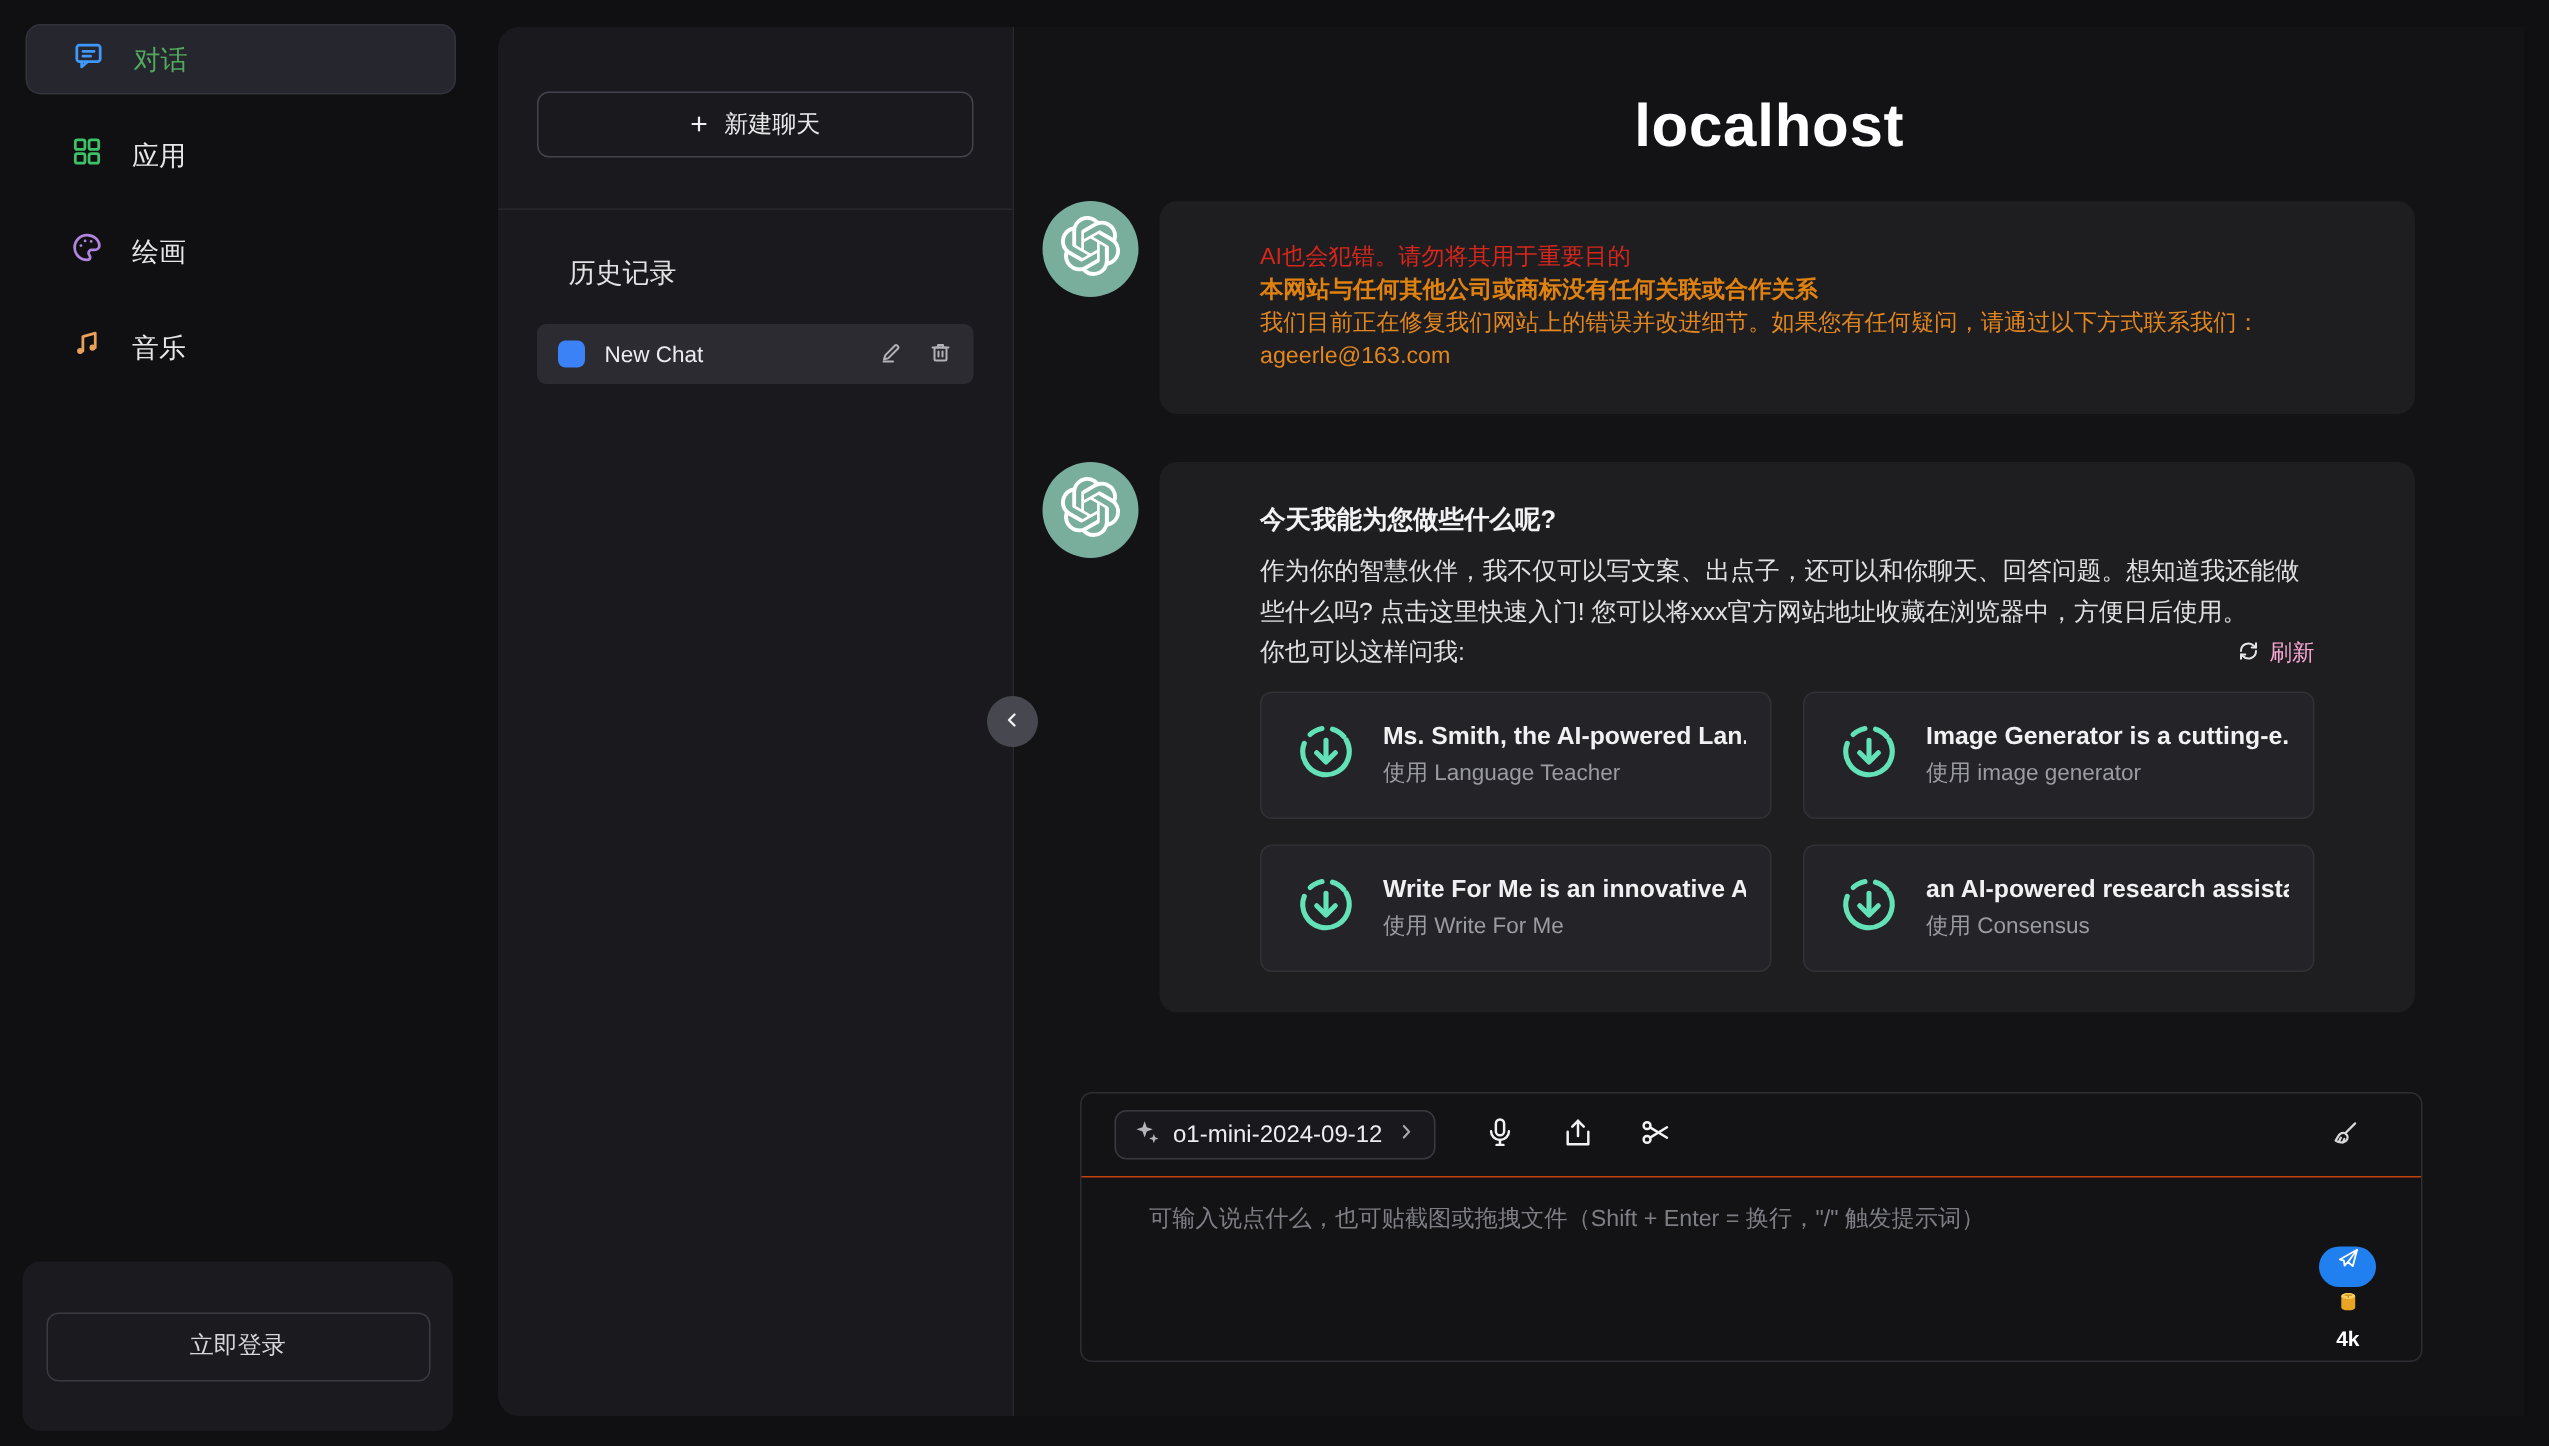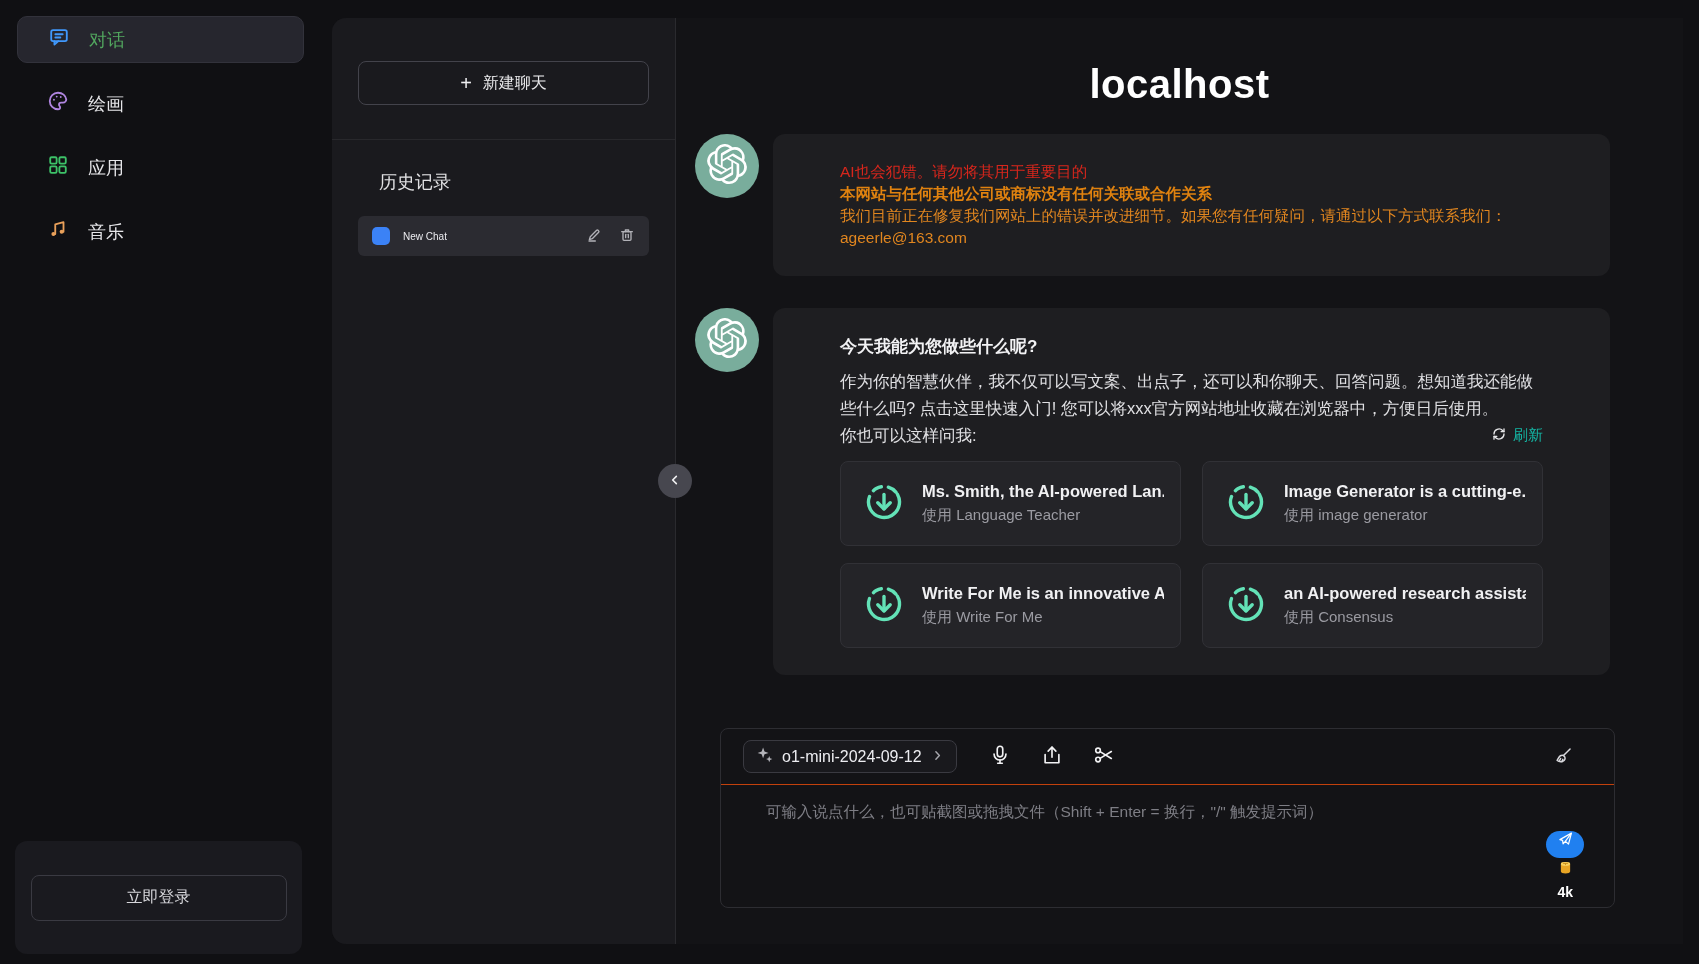--- a/index.html
+++ b/index.html
@@ -28,21 +28,21 @@
     border-radius:14px 0 0 14px; position:relative; padding:43px 26px 0 26px; }
   .new-chat-btn { width:100%; height:44px; border:1px solid #43434b; border-radius:8px;
     background:transparent; color:#e8e8ea; font-size:16px; display:flex; align-items:center;
     justify-content:center; gap:11px; cursor:pointer; font-family:inherit; }
   .new-chat-btn .plus { font-size:20px; font-weight:400; line-height:1; color:#f0f0f2; }
   .list-divider { border-top:1px solid #28282c; margin:34px -26px 0 -26px; }
   .history-heading { margin:30px 0 22px 21px; font-size:18px; color:#e2e2e4; }
   .conv-item { height:40px; background:#2b2b31; border-radius:6px; display:flex; align-items:center;
     padding:0 12px 0 14px; gap:13px; cursor:pointer; }
   .conv-square { width:18px; height:18px; border-radius:5px; background:#3b82f6; flex:none; }
-  .conv-title { flex:1; font-size:10px; color:#ececf0; }
+  .conv-title { flex:1; font-size:15px; color:#ececf0; }
   .conv-action { background:none; border:none; padding:2px; cursor:pointer; display:flex; }
   .collapse-btn { position:absolute; right:-17px; top:446px; width:34px; height:34px; z-index:10;
     border-radius:50%; background:#47474f; border:none; display:flex; align-items:center;
     justify-content:center; cursor:pointer; }
 
   
   .main { flex:1; display:flex; flex-direction:column; position:relative; }
   .page-title { text-align:center; font-size:40px; font-weight:800; color:#ffffff;
     margin:44px 0 27px; letter-spacing:.5px; }
   .messages { padding:0 73px 0 19px; }
@@ -54,21 +54,21 @@
   .ann-heading, .welcome-heading { font-size:17px; font-weight:700; color:#f2f2f4; margin-bottom:10px; }
   .ann-line { font-size:15.5px; line-height:22px; }
   .t-orange-bold { color:#e0820f; font-weight:700; }
   .t-red { color:#d7261c; }
   .t-orange { color:#e1861f; }
   .t-orange-link { color:#e1861f; cursor:pointer; }
 
   .welcome-body { font-size:16.5px; line-height:27px; color:#e0e0e3; }
   .hint-row { display:flex; justify-content:space-between; align-items:center;
     font-size:16.5px; line-height:27px; color:#e0e0e3; }
-  .refresh-btn { display:flex; align-items:center; gap:6px; font-size:15px; color:#14b8a6;
+  .refresh-btn { display:flex; align-items:center; gap:6px; font-size:15px; color:#f9a8d4;
     background:none; border:none; cursor:pointer; font-family:inherit; }
 
   .sug-grid { display:grid; grid-template-columns:341px 341px; gap:17px 21px; margin-top:12px; }
   .sug-card { background:#242428; border:1px solid #313136; border-radius:8px; height:85px;
     display:flex; align-items:center; gap:17px; padding:0 16px 0 22px; cursor:pointer; overflow:hidden; }
   .sug-text { min-width:0; }
   .sug-title { font-size:16.5px; font-weight:600; color:#f1f1f3; white-space:nowrap; overflow:hidden; }
   .sug-sub { font-size:15px; color:#9b9ba2; margin-top:5px; white-space:nowrap; overflow:hidden; }
 
   
@@ -102,39 +102,39 @@
           <rect x="3.5" y="4.5" width="17" height="12" rx="2"></rect>
           <path d="M7 16.5v3.8l4.3-3.8"></path>
           <line x1="8" y1="9" x2="16" y2="9"></line>
           <line x1="8" y1="12.5" x2="13.5" y2="12.5"></line>
         </svg>
       </span>
       <span>对话</span>
     </div>
     <div class="side-item">
       <span>
+        <svg width="22" height="22" viewBox="0 0 24 24" fill="none" stroke="#3dc268" stroke-width="2" stroke-linecap="round" stroke-linejoin="round">
+          <rect x="3.5" y="3.5" width="7" height="7" rx="1.5"></rect>
+          <rect x="13.5" y="3.5" width="7" height="7" rx="1.5"></rect>
+          <rect x="3.5" y="13.5" width="7" height="7" rx="1.5"></rect>
+          <rect x="13.5" y="13.5" width="7" height="7" rx="1.5"></rect>
+        </svg>
+      </span>
+      <span>应用</span>
+    </div>
+    <div class="side-item">
+      <span>
         <svg width="22" height="22" viewBox="0 0 24 24" fill="none" stroke="#b085e0" stroke-width="2" stroke-linecap="round" stroke-linejoin="round">
           <path d="M12 3a9 9 0 1 0 0 18c1.5 0 2.3-.9 2.3-2 0-.6-.3-1.1-.6-1.5-.4-.4-.6-.9-.6-1.5a2.2 2.2 0 0 1 2.2-2.2h2.2A3.5 3.5 0 0 0 21 10.3C20.6 6.1 16.7 3 12 3z"></path>
           <circle cx="7.6" cy="10.6" r="1" fill="#b085e0" stroke="none"></circle>
           <circle cx="10.6" cy="7.2" r="1" fill="#b085e0" stroke="none"></circle>
           <circle cx="15" cy="7.6" r="1" fill="#b085e0" stroke="none"></circle>
         </svg>
       </span>
       <span>绘画</span>
-    </div>
-    <div class="side-item">
-      <span>
-        <svg width="22" height="22" viewBox="0 0 24 24" fill="none" stroke="#3dc268" stroke-width="2" stroke-linecap="round" stroke-linejoin="round">
-          <rect x="3.5" y="3.5" width="7" height="7" rx="1.5"></rect>
-          <rect x="13.5" y="3.5" width="7" height="7" rx="1.5"></rect>
-          <rect x="3.5" y="13.5" width="7" height="7" rx="1.5"></rect>
-          <rect x="13.5" y="13.5" width="7" height="7" rx="1.5"></rect>
-        </svg>
-      </span>
-      <span>应用</span>
     </div>
     <div class="side-item">
       <span>
         <svg width="22" height="22" viewBox="0 0 24 24" fill="none" stroke="#e9a05a" stroke-width="2" stroke-linecap="round" stroke-linejoin="round">
           <path d="M9 17.5V7l9-2.5V15"></path>
           <circle cx="7" cy="17.5" r="2.2" fill="#e9a05a" stroke="none"></circle>
           <circle cx="16" cy="15" r="2.2" fill="#e9a05a" stroke="none"></circle>
         </svg>
       </span>
       <span>音乐</span>

